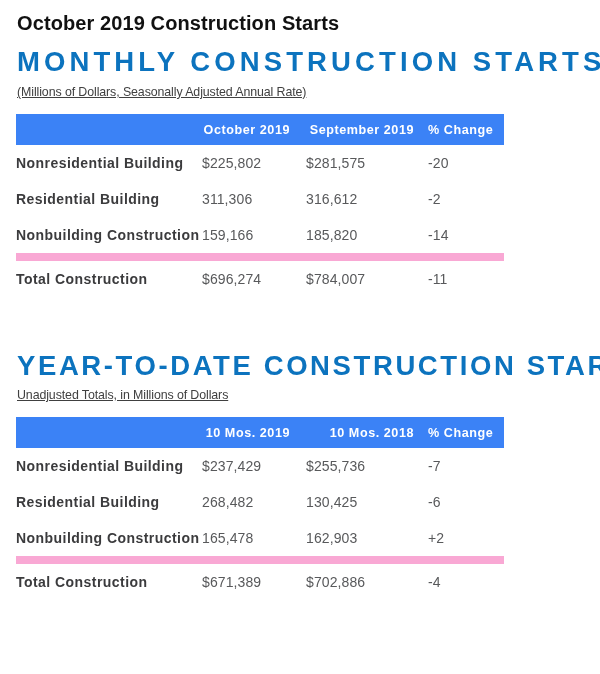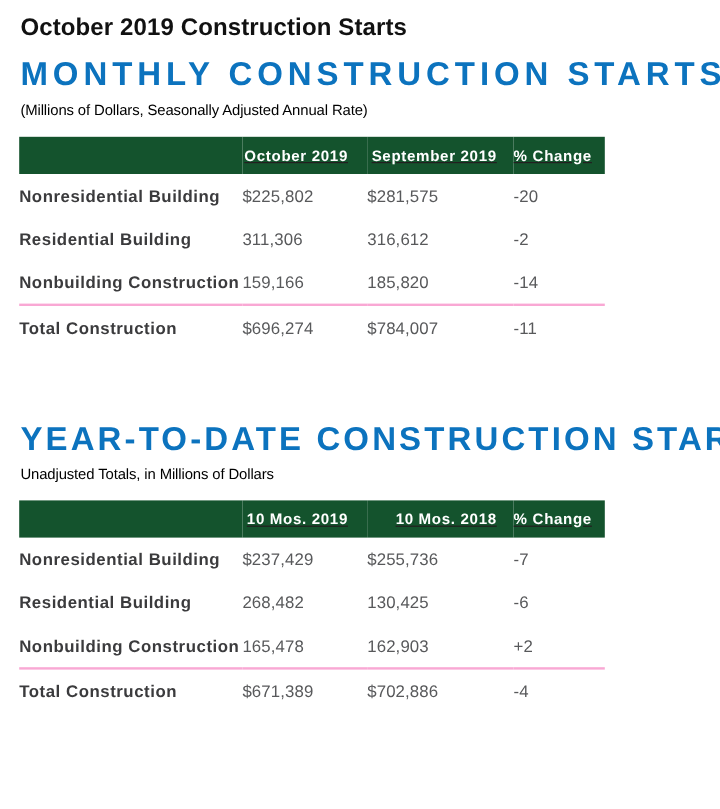--- a/index.html
+++ b/index.html
@@ -53,39 +53,39 @@
     font-size: 27.5px;
     letter-spacing: 4.1px;
   }
   #section-ytd .section-title {
     font-size: 27.5px;
     letter-spacing: 2.6px;
   }
 
   .section-subtitle {
     font-size: 12.4px;
-    color: #000000;
+    color: #404040;
     padding: 0 0 0 17px;
     white-space: nowrap;
     letter-spacing: -0.1px;
+    text-decoration: underline;
   }
   #section-monthly .section-subtitle { margin-top: 9px; }
   #section-ytd .section-subtitle { margin-top: 8px; }
 
   
   .data-table {
     margin-top: 15px;
     margin-left: 16px;
     width: 488px;
     border-collapse: collapse;
     table-layout: fixed;
   }
   .data-table thead tr {
-    background: #14532d;
-    text-decoration: underline;
+    background: #3b82f6;
   }
   .data-table thead th {
     color: #ffffff;
     font-size: 12.6px;
     font-weight: bold;
     letter-spacing: 0.55px;
     padding: 0;
     height: 31px;
     vertical-align: middle;
     text-align: right;
@@ -118,21 +118,21 @@
   }
   td.cell-value {
     color: #58595b;
     letter-spacing: 0.1px;
   }
   td.cell-v1 { padding-right: 22px; }
   td.cell-v2 { padding-right: 18px; }
   td.cell-v3 { padding-right: 42px; }
 
   tr.total-row td {
-    border-top: 2px solid #f9a8d4;
+    border-top: 8px solid #f9a8d4;
   }
 
   
   .source-note {
     position: absolute;
     left: 20px;
     top: 615px;
     font-size: 12.2px;
     font-style: italic;
     color: #6d6e71;

